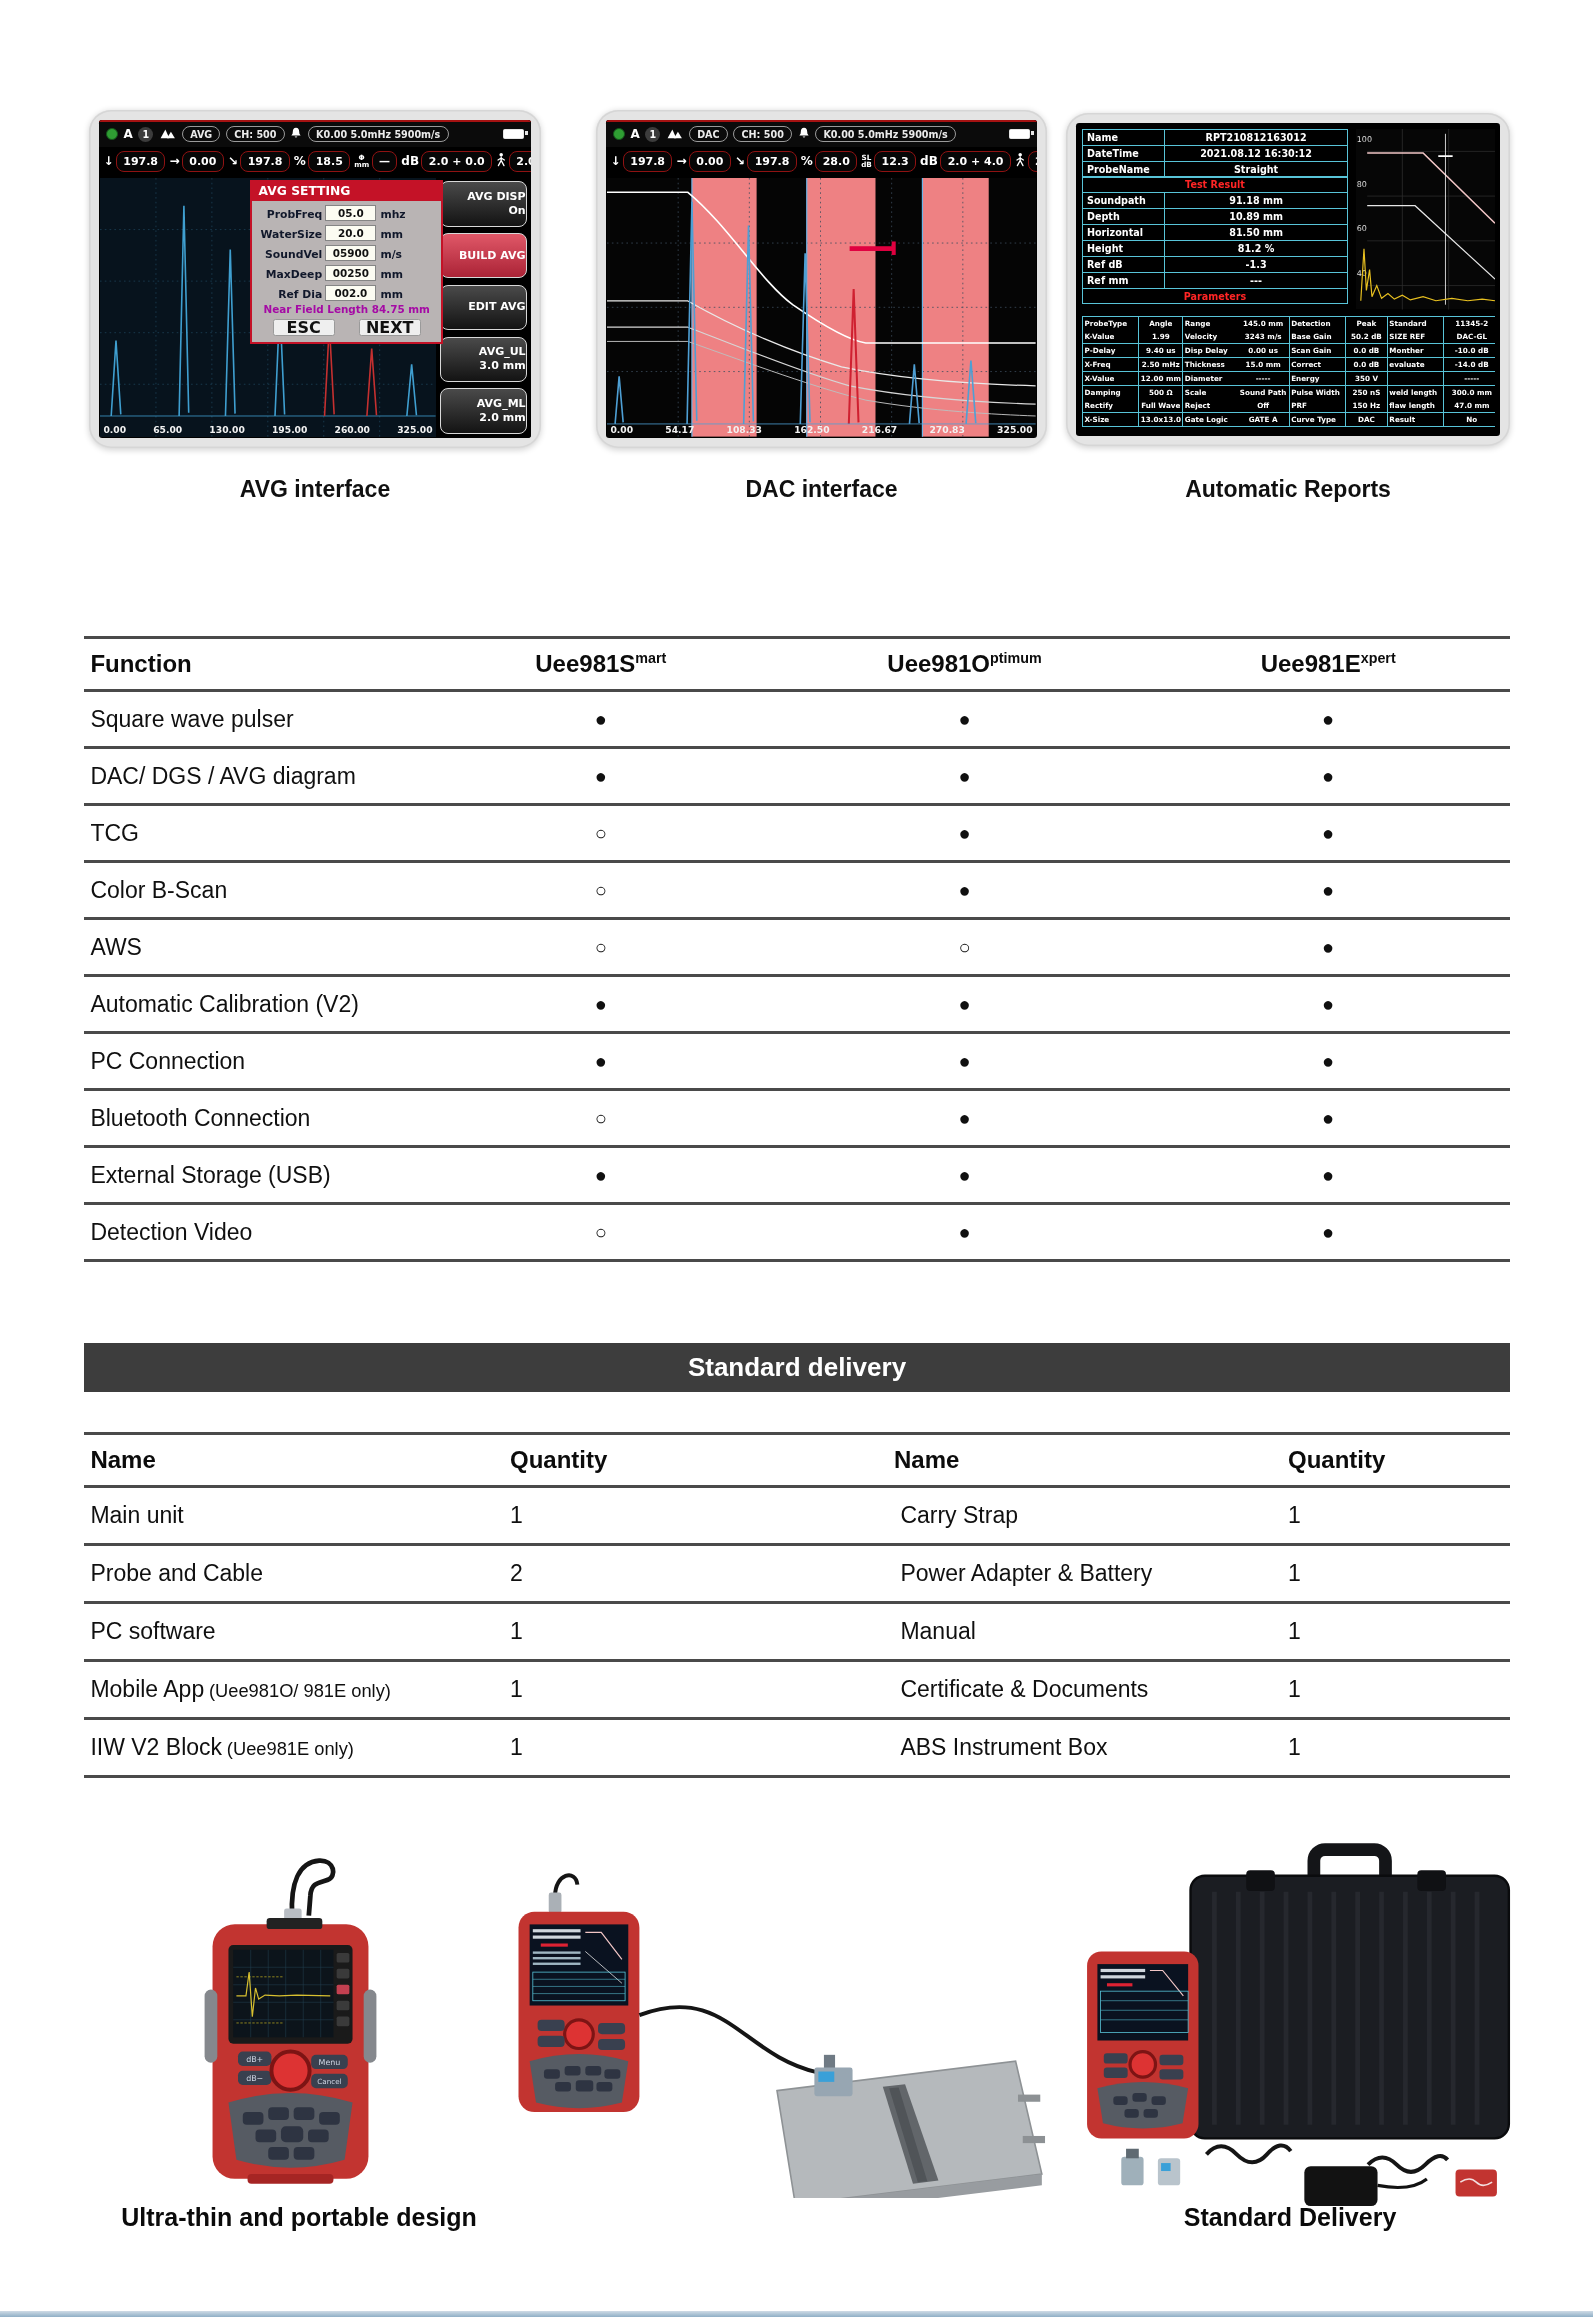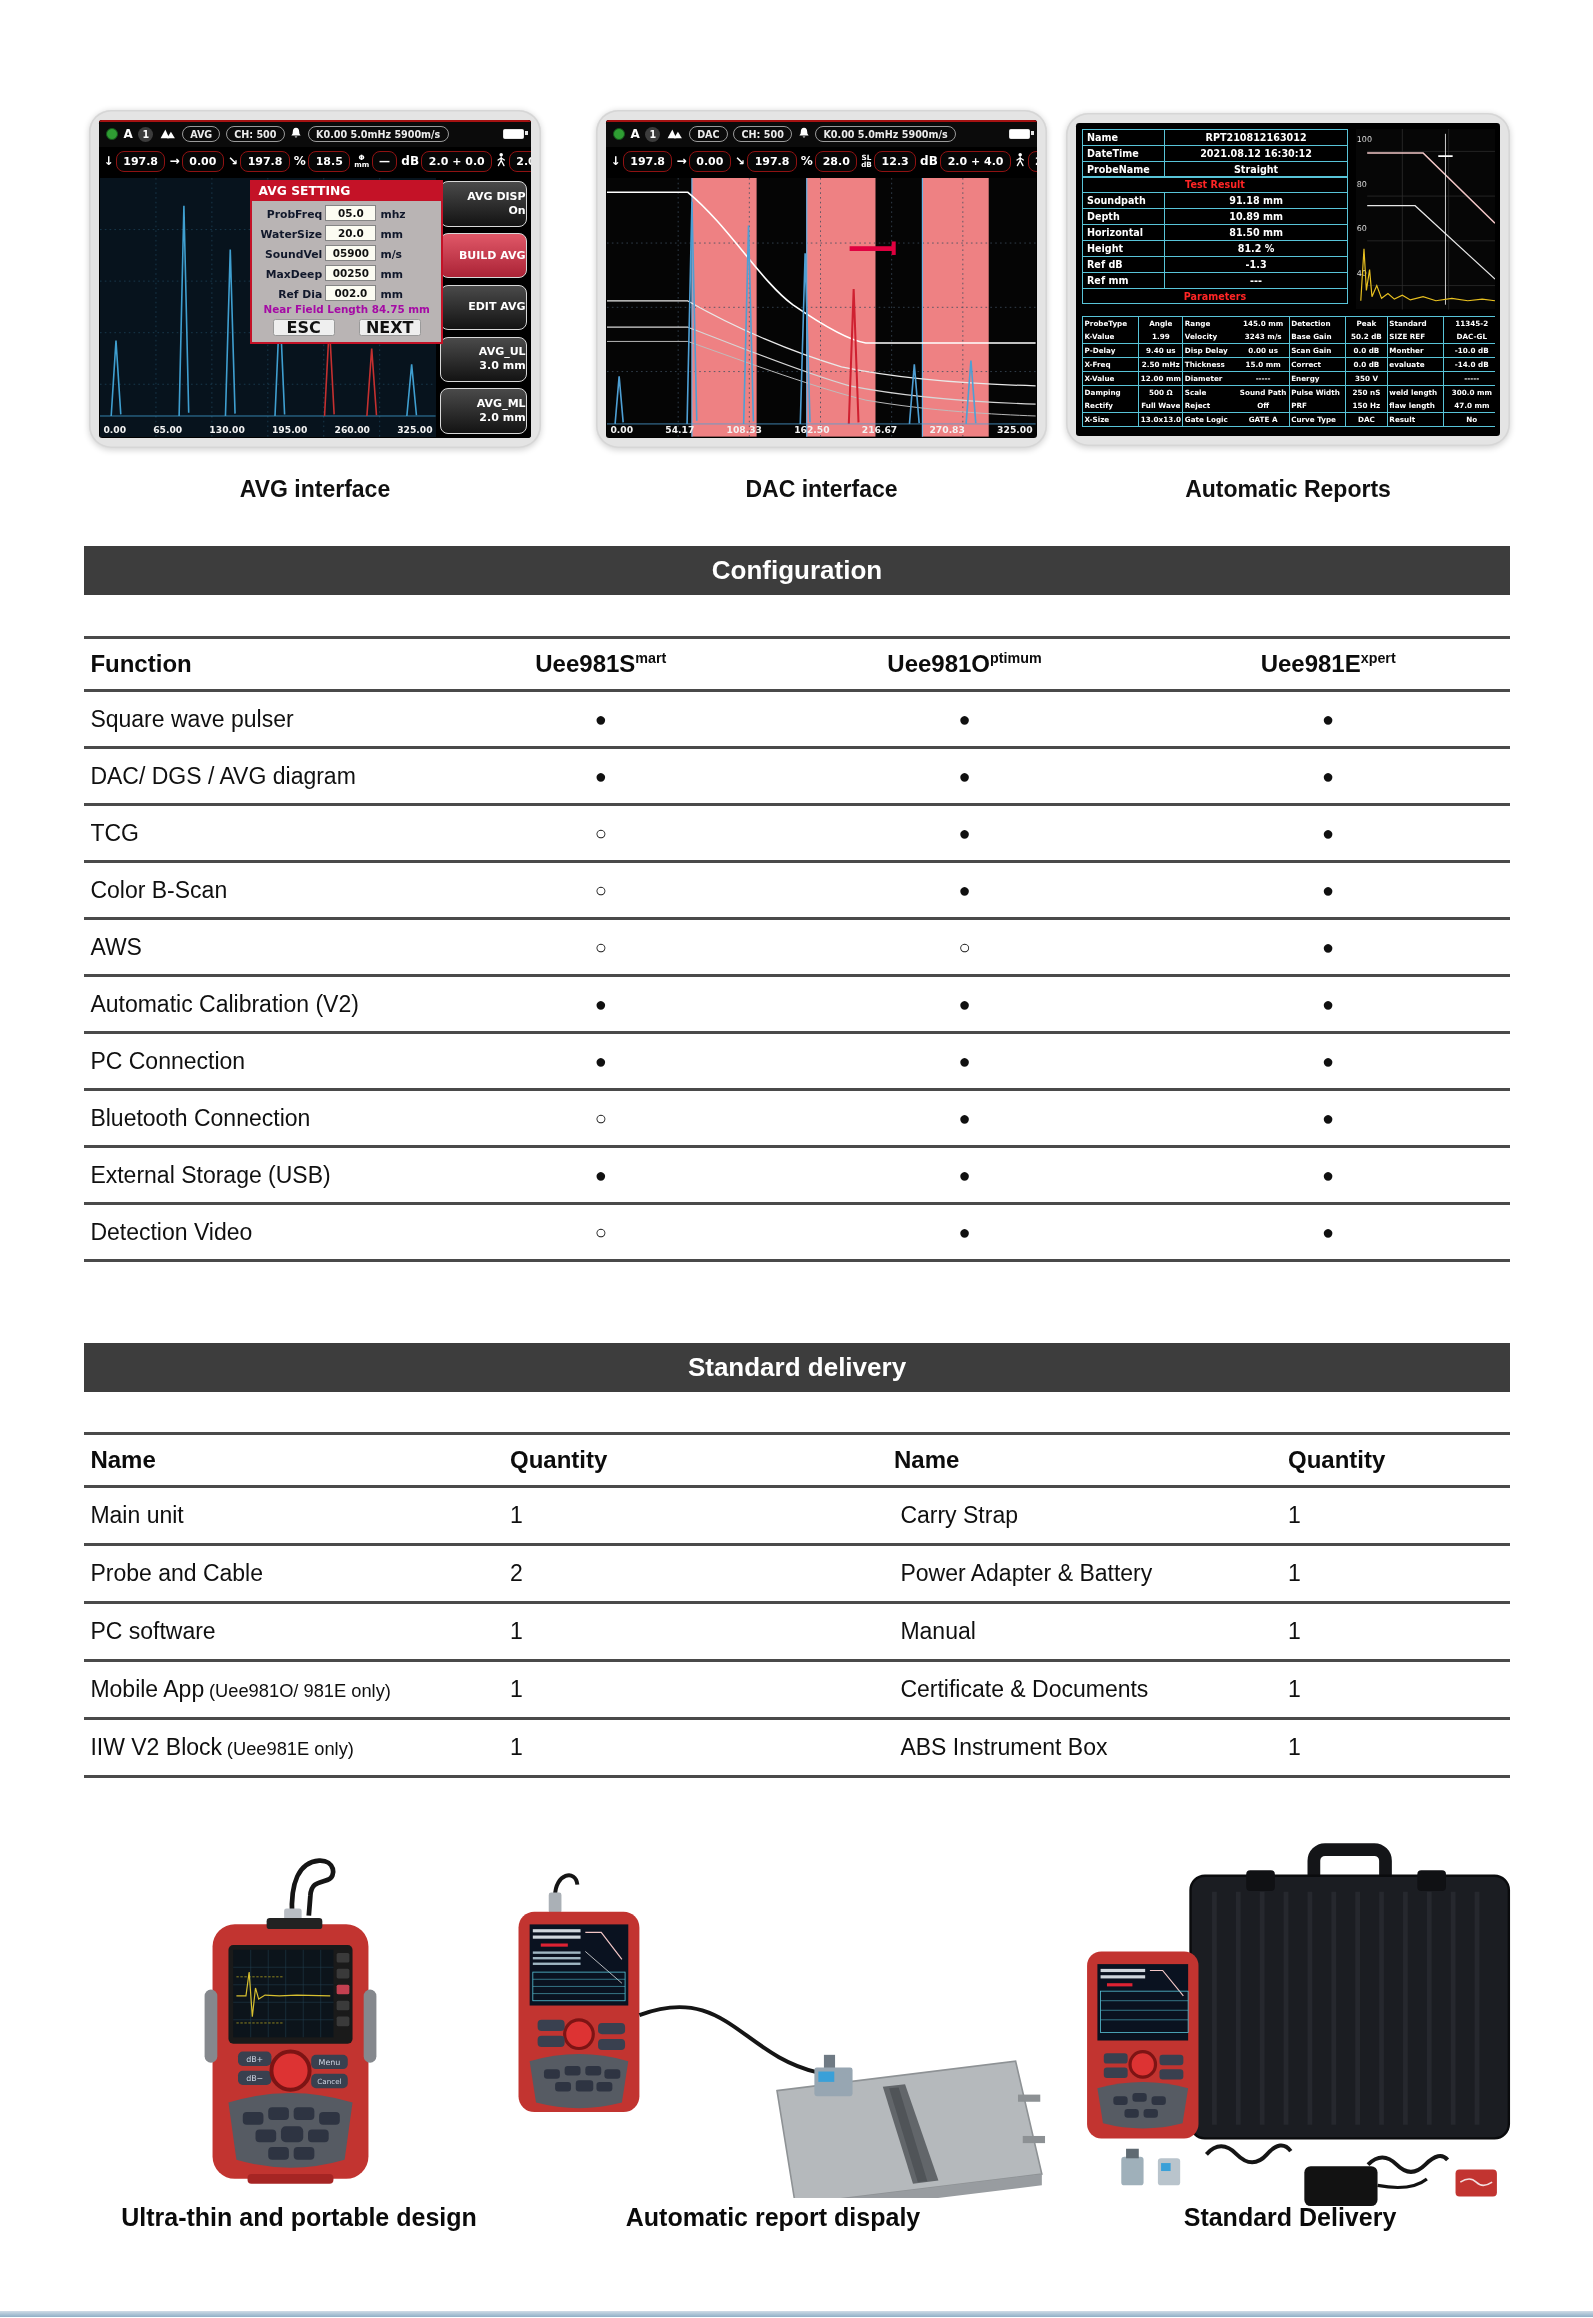--- a/index.html
+++ b/index.html
@@ -423,23 +423,20 @@
           <div class="pg-cell">Result</div>
           <div class="pg-cell pg-val">No</div>
         </div>
     </div>
   </div>
 
   <div class="shot-cap" style="left:89px;width:452px;">AVG interface</div>
   <div class="shot-cap" style="left:596px;width:451px;">DAC interface</div>
   <div class="shot-cap" style="left:1066px;width:444px;">Automatic Reports</div>
 
-  <div class="secbar" style="top:546px;">
-    <span>Configuration</span>
-  </div>
   <div class="cfg">
     <div class="cfg-head">
       <div class="f">Function</div>
       <div class="c"><span>Uee981S</span><sup>mart</sup></div>
       <div class="c"><span>Uee981O</span><sup>ptimum</sup></div>
       <div class="c"><span>Uee981E</span><sup>xpert</sup></div>
     </div>
     <div id="cfg-rows">
         <div class="cfg-row">
           <div class="lbl">Square wave pulser</div>
@@ -698,18 +695,17 @@
     <rect x="94" y="398" width="16" height="12" fill="#5f6a72"></rect>
     <rect x="134" y="410" width="28" height="34" rx="4" fill="#b9c4cc"></rect>
     <rect x="138" y="416" width="12" height="10" fill="#3aa0d8"></rect>
     <rect x="318" y="420" width="92" height="50" rx="8" fill="#121212"></rect>
     <path d="M410 444 q42 8 62 -8" stroke="#121212" stroke-width="4" fill="none"></path>
     <rect x="508" y="424" width="52" height="34" rx="5" fill="#c23430"></rect>
     <path d="M514 440 q12 -8 20 0 t20 0" stroke="#f2dede" stroke-width="2" fill="none"></path>
   </svg>
 
   <div class="photo-cap" style="left:92px;width:414px;">Ultra-thin and portable design</div>
-  <div class="photo-cap" style="left:502px;width:542px;">Automatic report dispaly</div>
   <div class="photo-cap" style="left:1051px;width:478px;">Standard Delivery</div>
 
   <div class="bottom-rule"></div>
 </div>
 
 
 </body></html>

